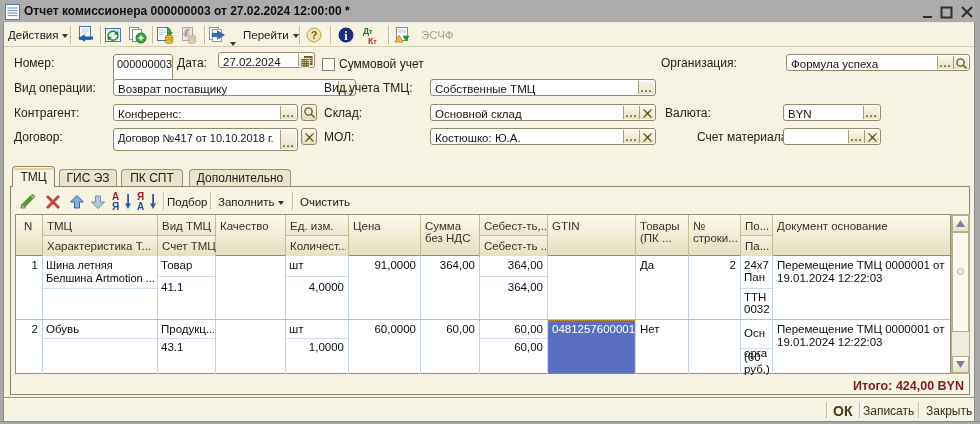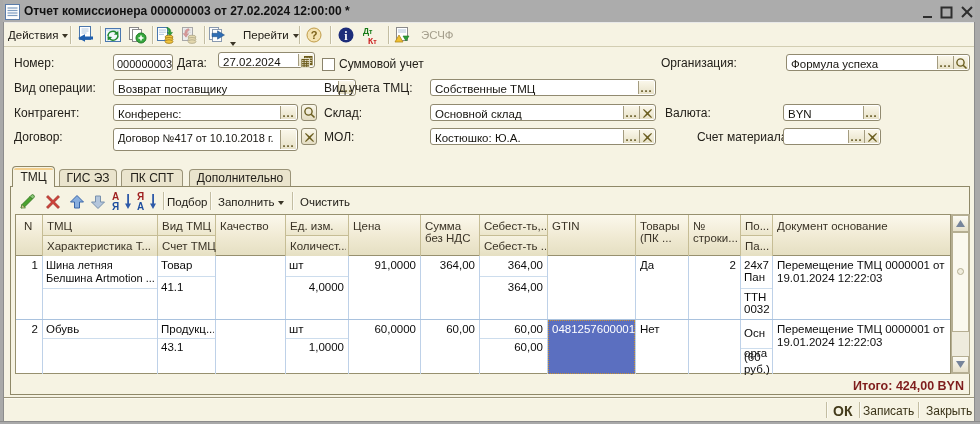--- a/index.html
+++ b/index.html
@@ -136,21 +136,21 @@
 <svg class="abs" style="left:393px;top:26px" width="19" height="18" viewBox="0 0 19 18">
   <rect x="3.5" y="1.5" width="11" height="13" fill="#fff" stroke="#8a8a8a"></rect>
   <line x1="5" y1="4" x2="13" y2="4" stroke="#b0c4d8"></line>
     <line x1="5" y1="6" x2="13" y2="6" stroke="#b0c4d8"></line>
   <path d="M2 16 L6 9 L10 16 Z" fill="#f0c030" stroke="#b08820" stroke-width="0.8"></path>
   <path d="M10 10 l6 0 -3 5 z" fill="#2e9e3a" stroke="#1d7a24" stroke-width="0.6"></path>
 </svg>
 <div class="abs tbtext" style="left:421px;top:29px;font-size:11.5px;color:#a49e8c;">ЭСЧФ</div>
 
 <div class="abs lbl" style="left:14px;top:56px;">Номер:</div>
-<div class="field" style="left:113px;top:54px;width:60px;height:17px;padding-left:8px;">
+<div class="field" style="left:113px;top:54px;width:60px;height:32px;padding-left:8px;">
     <div class="txt" style="font-size:11px;left:3px;">000000003</div>
   </div>
 <div class="abs lbl" style="left:177px;top:56px;">Дата:</div>
 <div class="field" style="left:218px;top:52px;width:97px;height:16px;">
   <div class="txt">27.02.2024</div>
   <div class="fbtn" style="right:1px;width:15px;">
     <svg width="13" height="13" style="position:absolute;left:1px;top:2px" viewBox="0 0 13 13">
       <rect x="4" y="0" width="8.5" height="9" fill="#6b5a1a"></rect>
       <rect x="1" y="2.5" width="8.5" height="9" fill="#6b5a1a" stroke="#f6f3e3" stroke-width="0.8"></rect>
       <g stroke="#f2eedd" stroke-width="0.9" stroke-dasharray="1.6 1">

